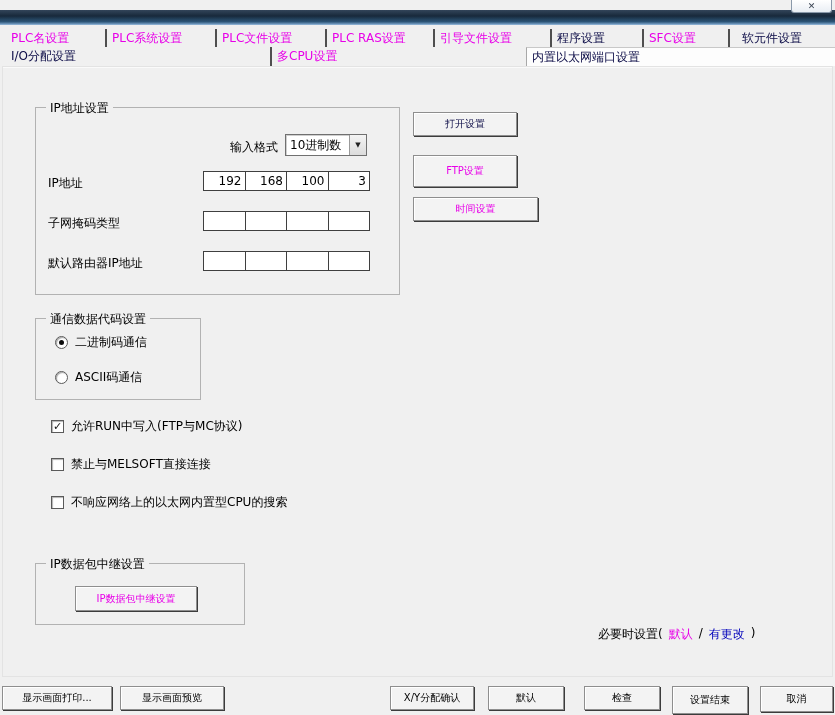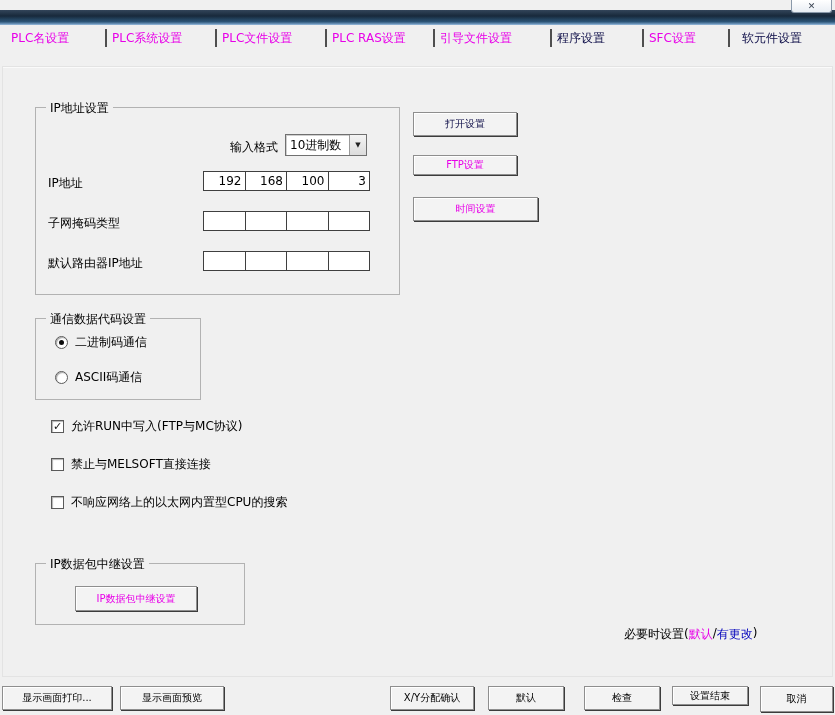--- a/index.html
+++ b/index.html
@@ -66,49 +66,49 @@
   .ip-fields input { flex:1; min-width:0; border:none; outline:none; background:#fff;
     border-left:1px solid #3f3f3f; font-family:inherit; font-size:12px; text-align:right;
     padding-right:3px; height:100%; }
   .ip-fields input:first-child { border-left:none; }
 
   
   .btn { position:absolute; display:flex; align-items:center; justify-content:center;
     background:#f3f3f3; border:1px solid #8e8e8e; box-shadow:1px 1px 0 #3c3c3c, inset 1px 1px 0 #ffffff;
     font-size:10px; white-space:nowrap; cursor:default; }
   .btn-open  { left:413px; top:112px; width:104px; height:24px; }
-  .btn-ftp   { left:413px; top:155px; width:104px; height:20px; }
+  .btn-ftp   { left:413px; top:155px; width:104px; height:32px; }
   .btn-time  { left:413px; top:197px; width:125px; height:24px; }
   .btn-relay { left:75px;  top:586px; width:122px; height:25px; }
 
   .btn-print   { left:2px;   top:686px; width:110px; height:24px; }
   .btn-preview { left:120px; top:686px; width:104px; height:24px; }
   .btn-xy      { left:390px; top:686px; width:84px;  height:24px; }
   .btn-default { left:488px; top:686px; width:76px;  height:24px; }
   .btn-check   { left:584px; top:686px; width:76px;  height:24px; }
-  .btn-finish  { left:672px; top:686px; width:76px;  height:19px;text-align:right; }
+  .btn-finish  { left:672px; top:686px; width:76px;  height:28px;text-align:right; }
   .btn-cancel  { left:760px; top:686px; width:73px;  height:26px; }
 
   
   .radio-row { position:absolute; display:flex; align-items:center; gap:7px; cursor:default; }
   .radio { width:13px; height:13px; border-radius:50%; background:#fff; border:1px solid #5a5a5a;
     box-shadow:inset 1px 1px 1px rgba(0,0,0,.35); display:flex; align-items:center; justify-content:center; }
   .radio .dot { display:none; width:5px; height:5px; border-radius:50%; background:#0c0c0c; }
   .radio.selected .dot { display:block; }
 
   
   .check-row { position:absolute; display:flex; align-items:center; gap:7px; cursor:default; }
   .cb { width:13px; height:13px; background:#fff; border:1px solid #5a5a5a;
     box-shadow:inset 1px 1px 1px rgba(0,0,0,.3); display:flex; align-items:center; justify-content:center; }
   .cb .glyph { display:none; font-size:11px; line-height:11px; font-weight:bold; color:#111;
     margin-top:-1px; }
   .cb.checked .glyph { display:block; }
 
   
-  .hint { position:absolute; left:624px; top:626px; display:flex; gap:0; white-space:nowrap; }
+  .hint { position:absolute; left:598px; top:626px; display:flex; gap:6px; white-space:nowrap; }
 </style>
 </head>
 <body>
 
 <div class="window">
 
   <div class="close-btn">
     <span>✕</span>
   </div>
   <div class="titlebar-dark"></div>
@@ -117,20 +117,25 @@
     <div class="tabrow r1">
       <div class="tab magenta" style="left:6px;width:99px;">PLC名设置</div>
       <div class="tab sep magenta" style="left:105px;width:110px;">PLC系统设置</div>
       <div class="tab sep magenta" style="left:215px;width:108px;">PLC文件设置</div>
       <div class="tab sep magenta" style="left:325px;width:108px;">PLC RAS设置</div>
       <div class="tab sep magenta" style="left:433px;width:117px;">引导文件设置</div>
       <div class="tab sep navy" style="left:550px;width:92px;">程序设置</div>
       <div class="tab sep magenta" style="left:642px;width:86px;">SFC设置</div>
       <div class="tab sep navy" style="left:728px;width:107px;padding-left:12px;">软元件设置</div>
     </div>
+    <div class="tabrow r2">
+      <div class="tab navy" style="left:6px;width:264px;">I/O分配设置</div>
+      <div class="tab sep magenta" style="left:270px;width:256px;">多CPU设置</div>
+      <div class="tab navy active" style="left:526px;width:309px;">内置以太网端口设置</div>
+    </div>
   </div>
 
   <div class="panel"></div>
 
   <div class="group ip-group">
     <span class="group-label">IP地址设置</span>
   </div>
   <span class="field-label" style="left:230px;top:139px;">输入格式</span>
   <div class="combo">
     <span class="combo-value">10进制数</span>

